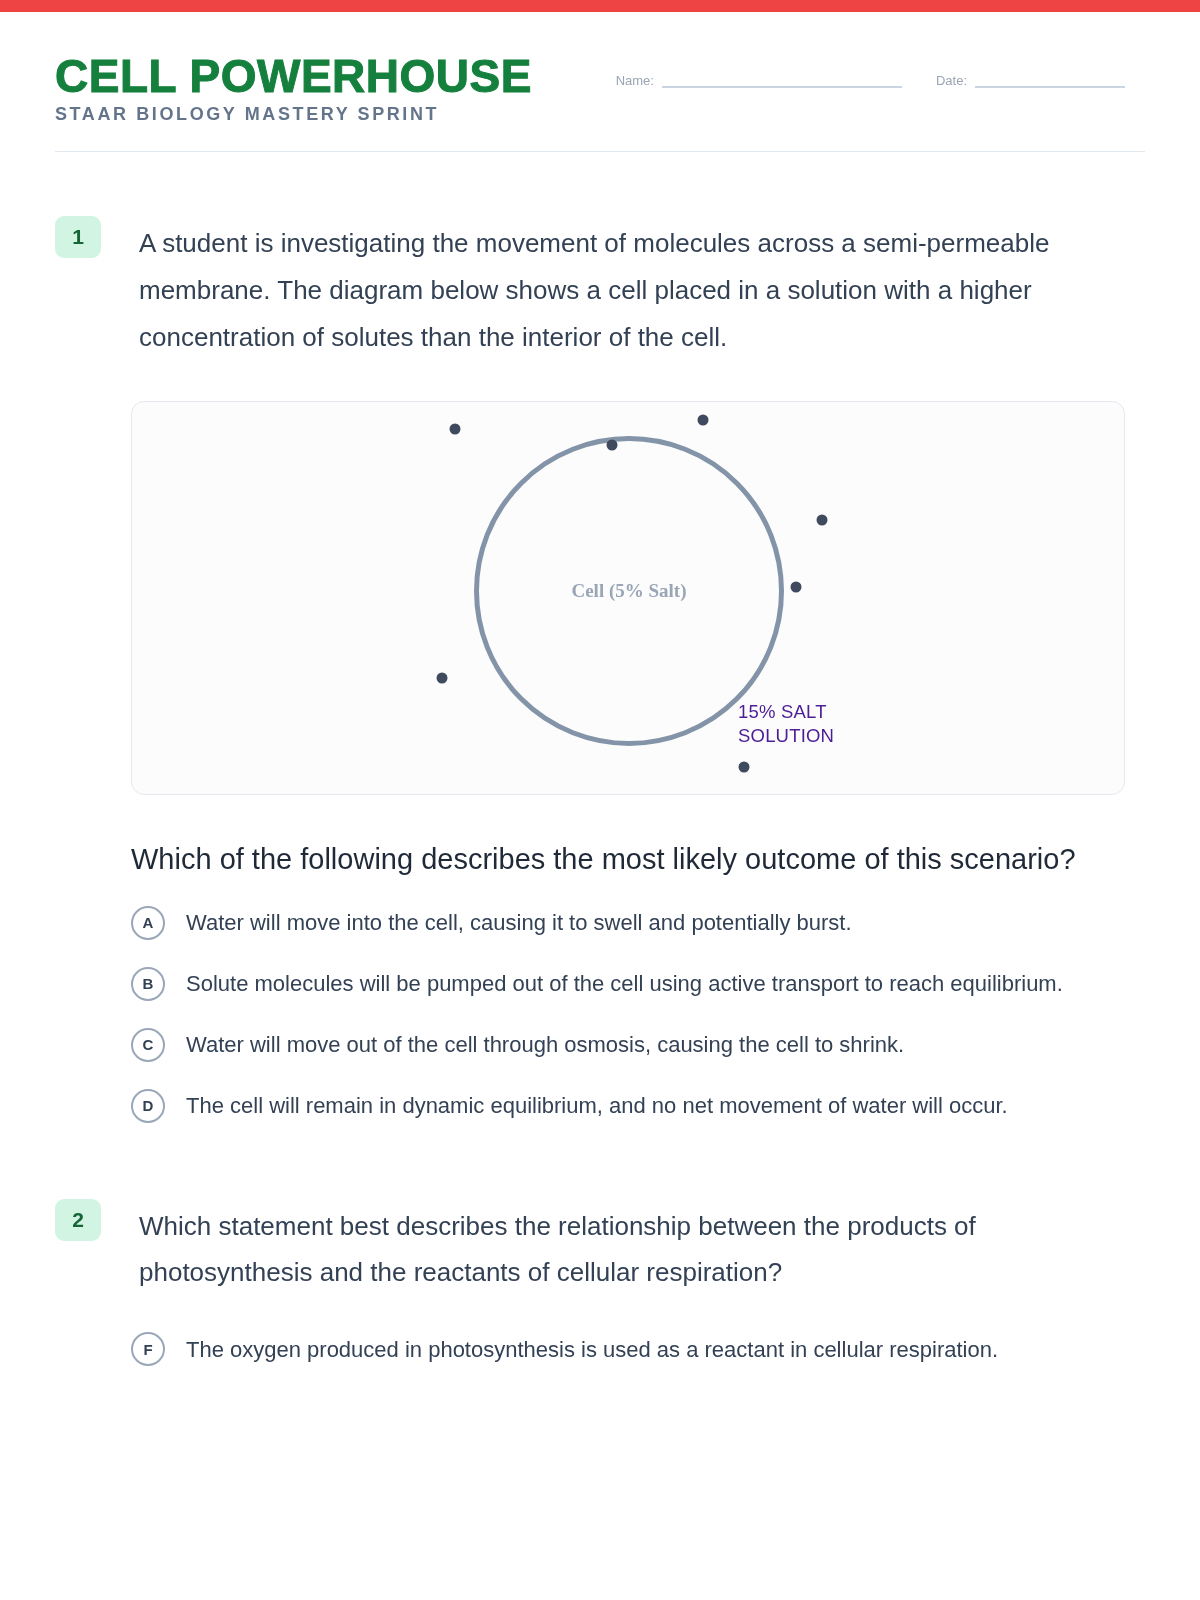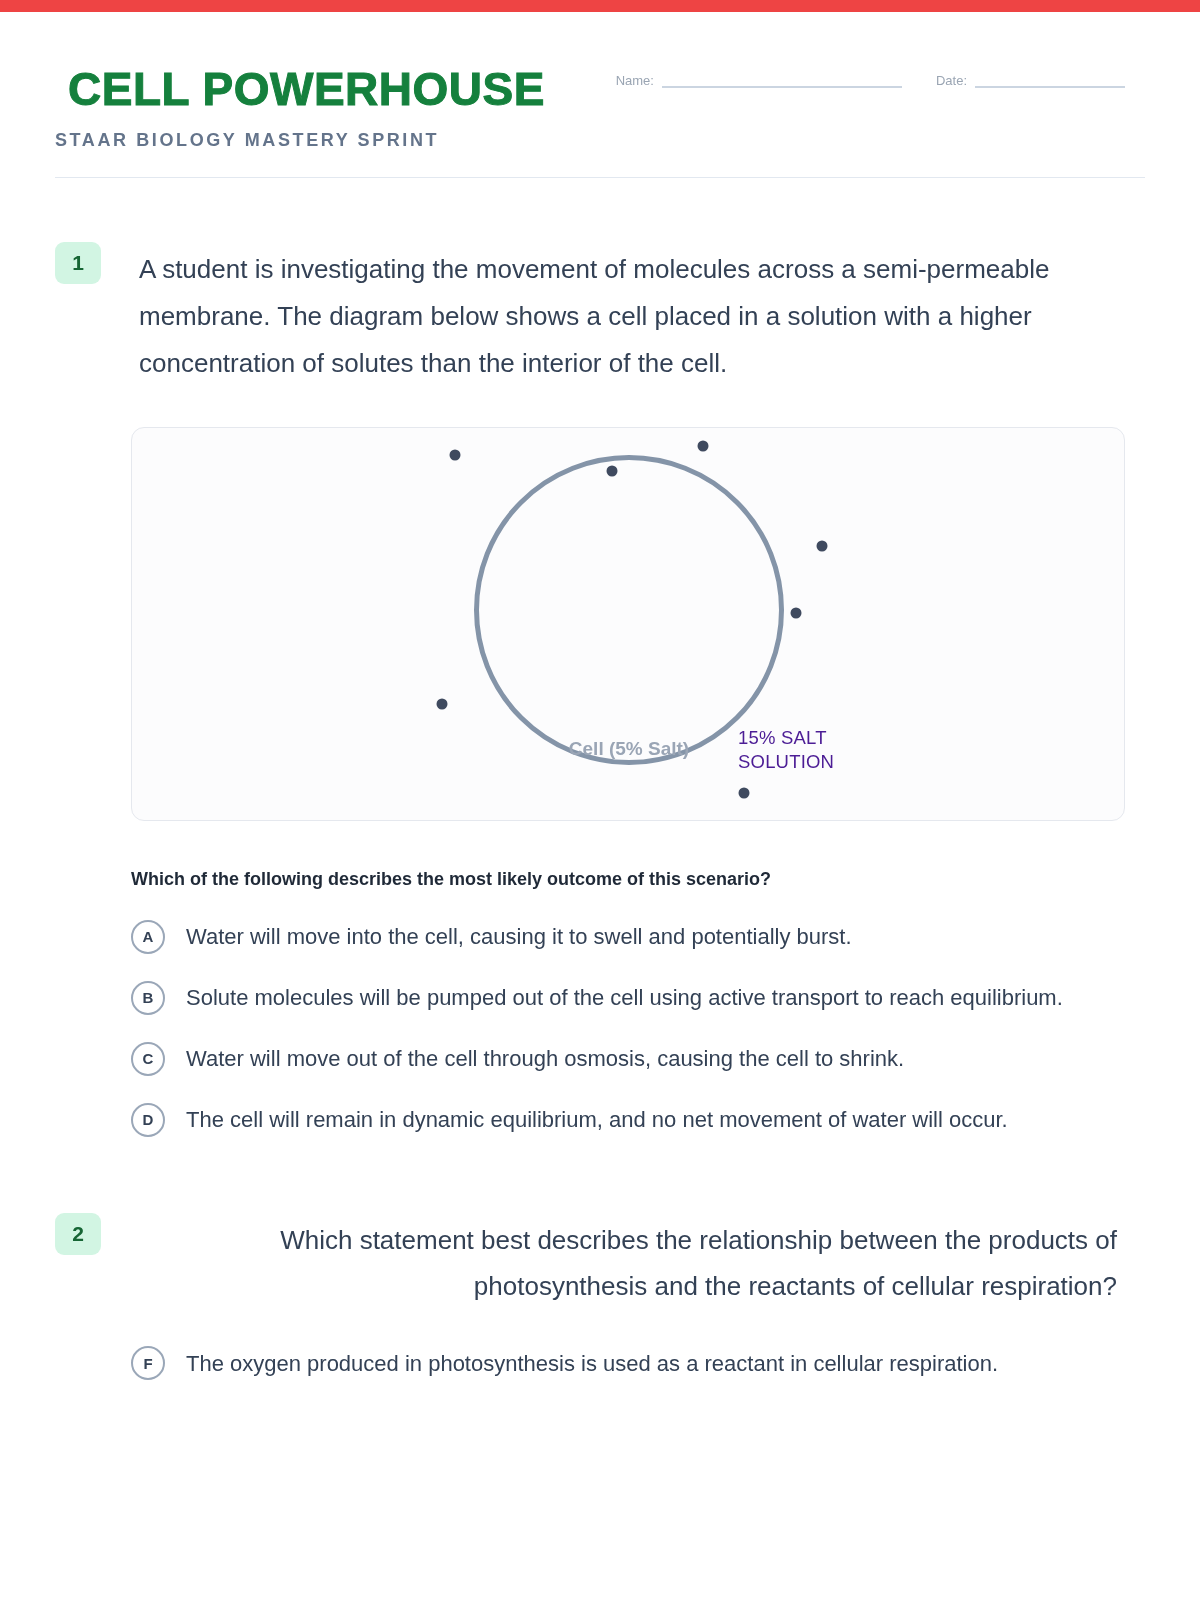--- a/index.html
+++ b/index.html
@@ -10,21 +10,21 @@
     --body-text:#334155;
   }
   *{box-sizing:border-box;}
   html,body{margin:0;padding:0;background:#ffffff;}
   body{font-family:"Liberation Sans", sans-serif;color:var(--body-text);}
   .page{position:relative;width:1200px;height:1600px;background:#ffffff;overflow:hidden;margin:0 auto;}
   .top-bar{height:12px;width:100%;background:var(--top-bar);}
 
   
   .header{display:flex;justify-content:space-between;align-items:flex-start;padding:36px 75px 0 55px;}
-  .title{margin:13px;color:var(--accent-green);font-size:46px;line-height:1.22;font-weight:800;
+  .title{margin:0;color:var(--accent-green);font-size:46px;line-height:1.22;font-weight:800;
          letter-spacing:0.5px;-webkit-text-stroke:1px var(--accent-green);}
   .subtitle{font-size:18px;font-weight:700;letter-spacing:2.6px;color:#64748b;}
   .header-fields{display:flex;gap:34px;padding-top:16px;}
   .field{display:flex;align-items:flex-end;gap:8px;font-size:13px;color:#9aa5b3;}
   .field-line{display:inline-block;border-bottom:2px solid #cbd5e1;height:24px;}
   .name-line{width:240px;}
   .date-line{width:150px;}
   .divider{border:none;border-top:1.5px solid #e2e8f0;margin:26px 55px 0 55px;}
 
   
@@ -33,37 +33,37 @@
   .q2{margin-top:72px;}
   .q-badge{flex:none;width:46px;height:42px;border-radius:9px;background:var(--badge-bg);
            color:var(--badge-text);font-size:21px;font-weight:700;display:flex;align-items:center;
            justify-content:center;margin-top:4px;}
   .q-body{flex:1;min-width:0;}
   .q-text{margin:8px;font-size:26px;line-height:1.8;color:var(--body-text);}
 
   
   .diagram{position:relative;margin-top:40px;height:394px;border:1.5px solid #e5e8ee;
            border-radius:13px;background:#fcfcfd;}
-  .cell-circle{position:absolute;left:342px;top:27px;width:310px;height:310px;border-radius:50%;
-               border:5px solid #8494a8;display:flex;align-items:flex-end;justify-content:center;}
+  .cell-circle{position:absolute;left:342px;top:34px;width:310px;height:310px;border-radius:50%;
+               border:5px solid #8494a8;display:flex;align-items:center;justify-content:center;font-family:Liberation Serif, serif;}
   .cell-label{color:#9aa5b5;font-weight:700;font-size:19px;}
   .dot{position:absolute;width:11px;height:11px;border-radius:50%;background:#3f4a5f;
        transform:translate(-50%,-50%);}
   .solution-label{position:absolute;left:606px;top:298px;width:130px;font-size:18.5px;
                   font-weight:400;line-height:1.35;color:#4c1d95;letter-spacing:0.2px;}
 
   
-  .q-prompt{margin:48px 0 0 0;font-size:18px;font-weight:700;color:#1f2937;}
+  .q-prompt{margin:48px 0 0 0;font-size:29px;font-weight:400;color:#1f2937;}
   .options{display:flex;flex-direction:column;gap:27px;margin-top:30px;}
   .option{display:flex;align-items:center;gap:21px;cursor:pointer;}
   .opt-badge{flex:none;width:34px;height:34px;border-radius:50%;border:2px solid #9aa7b8;
              background:#ffffff;color:#334155;font-size:15px;font-weight:700;display:flex;
              align-items:center;justify-content:center;}
   .opt-text{font-size:22px;line-height:1.5;color:var(--body-text);}
-  .q2 .q-text{font-size:26px;text-align:right;}
+  .q2 .q-text{font-size:26px;}
   .q2 .options{margin-top:36px;}
 </style>
 </head>
 <body>
 
 <div class="page">
   <div class="top-bar"></div>
 
   <header class="header">
     <div class="header-left">

